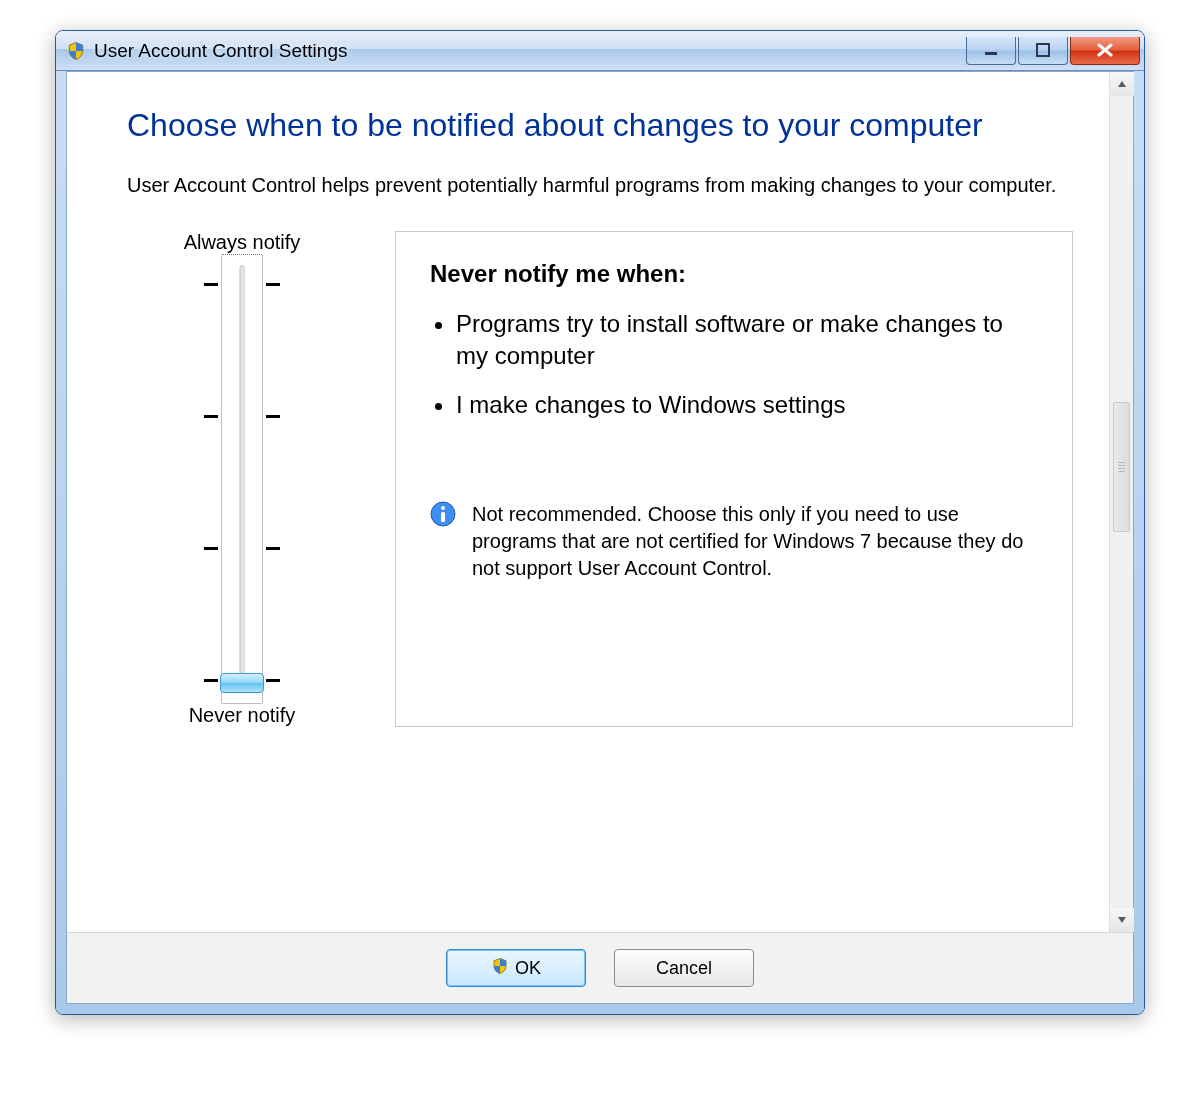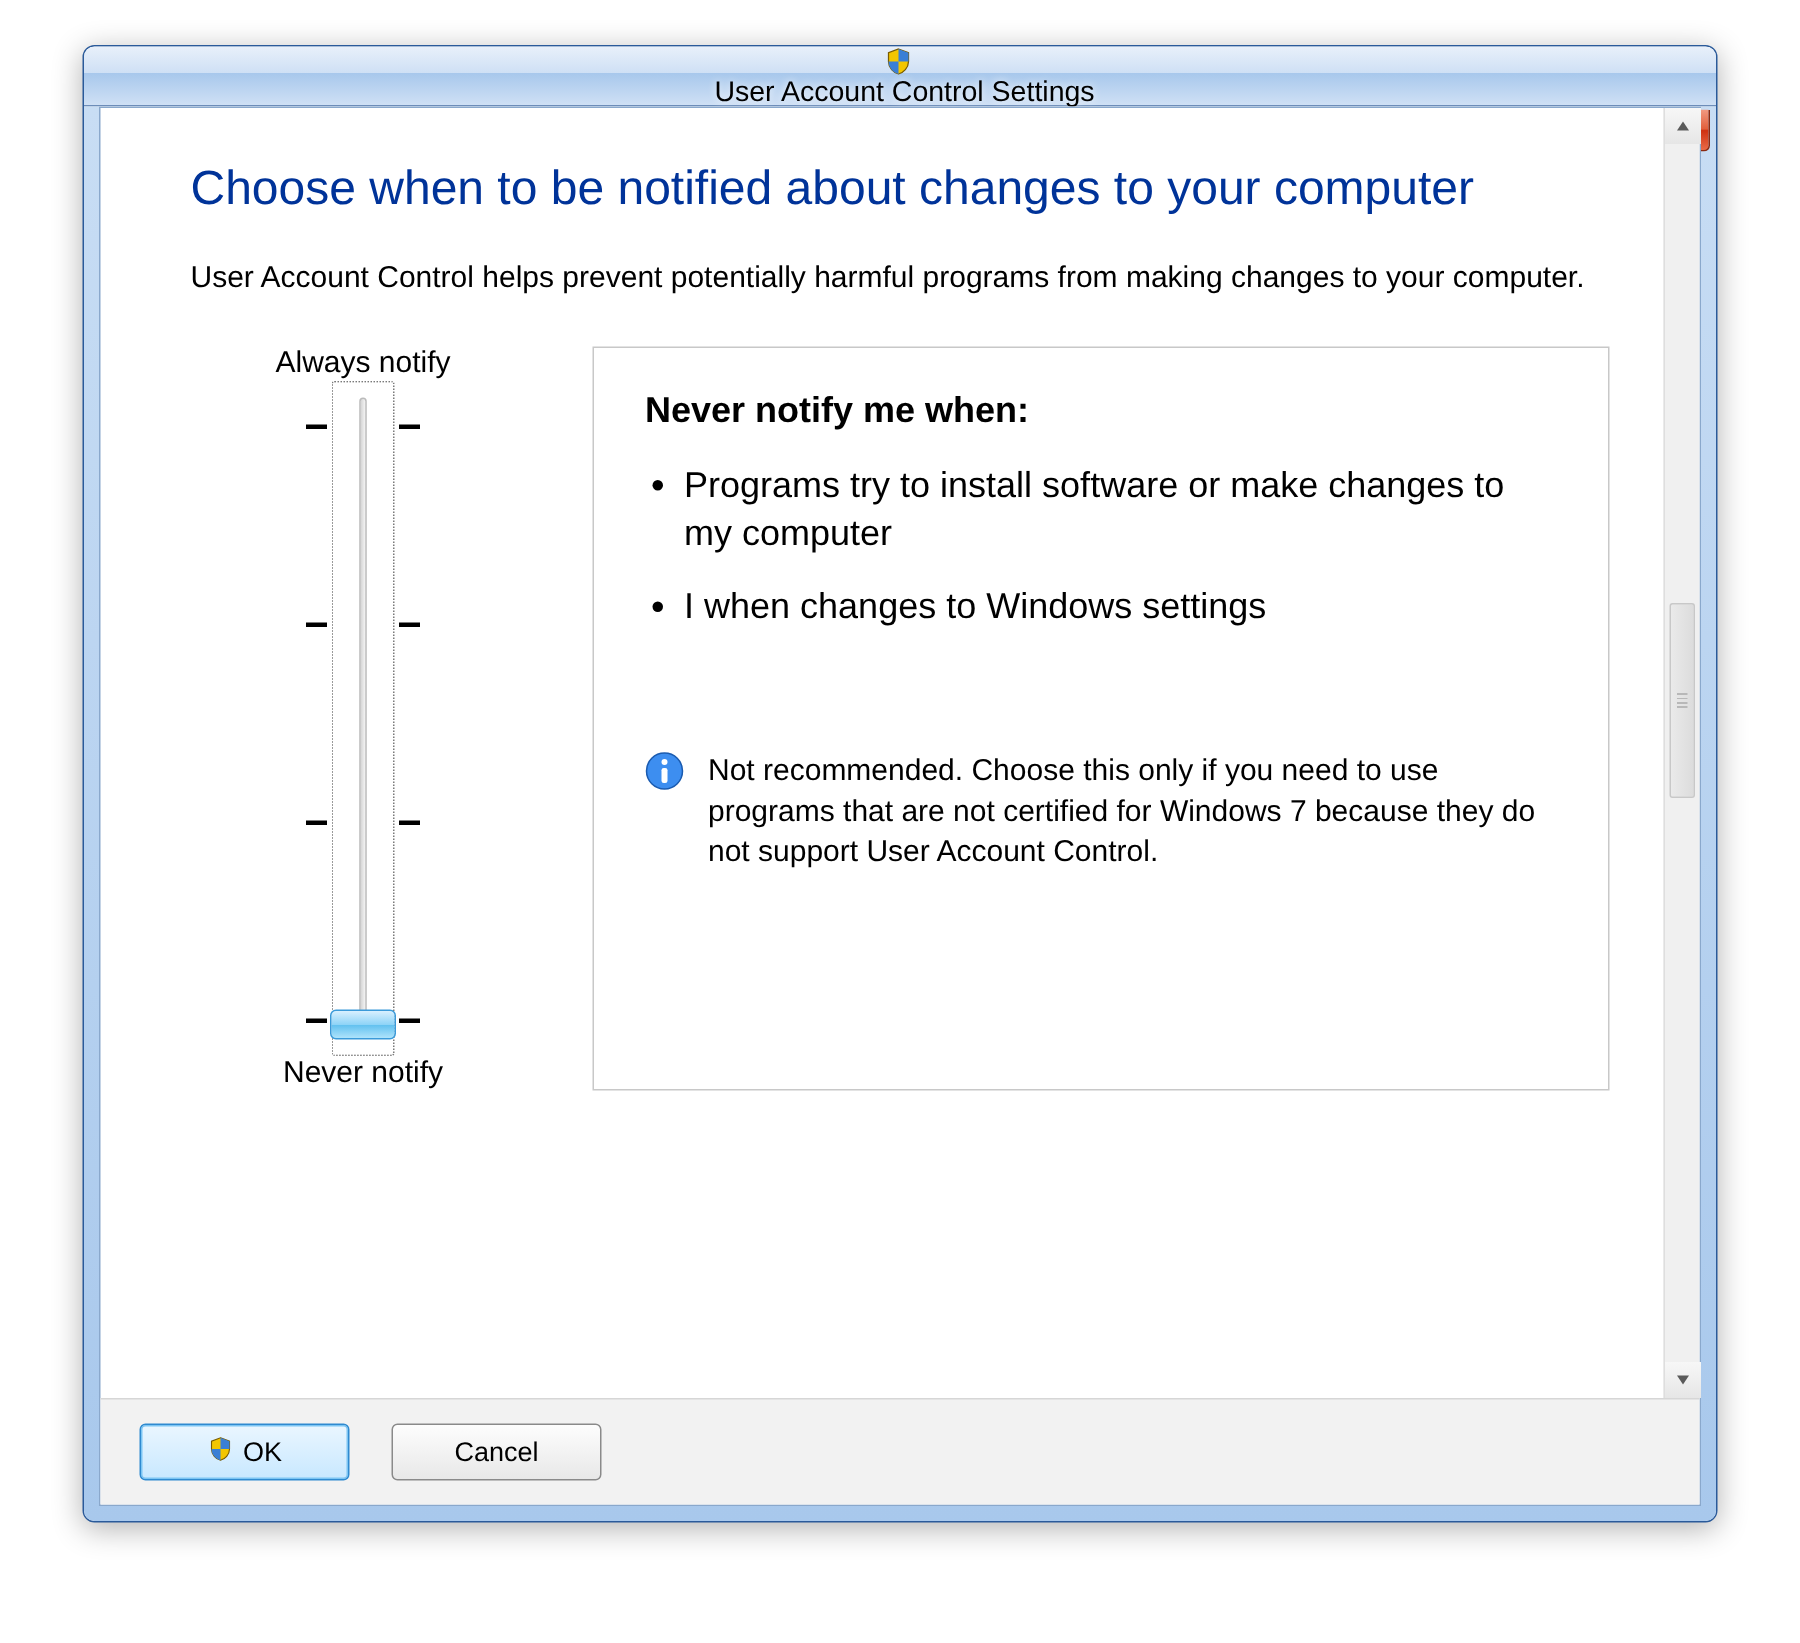--- a/index.html
+++ b/index.html
@@ -20,21 +20,20 @@
     box-shadow: 0 4px 20px rgba(0,0,0,0.3);
     background: #fff;
   }
   .titlebar {
     display: flex;
     align-items: center;
     height: 40px;
     background: linear-gradient(to bottom, #e8f0fa 0%, #cfe0f5 45%, #a8c8ec 46%, #cfe0f5 100%);
     border-bottom: 1px solid #6d8db9;
     padding: 0 4px 0 10px;
-    flex-direction: column;
   }
   .titlebar .shield {
     width: 20px; height: 20px; margin-right: 8px;
     flex-shrink: 0;
   }
   .titlebar .title {
     flex: 1;
     font-size: 19px;
     color: #000;
     text-shadow: 0 0 6px #fff;
@@ -202,21 +201,21 @@
     position: absolute;
     left: 4px; right: 4px; top: 50%; transform: translateY(-50%);
     height: 10px;
     background: repeating-linear-gradient(to bottom, #b8b8b8 0 1px, transparent 1px 3px);
   }
   .footer {
     border-top: 1px solid #d6d6d6;
     background: #f2f2f2;
     padding: 16px 26px;
     display: flex;
-    justify-content: flex-start;
+    justify-content: center;
     gap: 28px;
   }
   .btn {
     min-width: 140px;
     height: 38px;
     border: 1px solid #8a8a8a;
     border-radius: 4px;
     background: linear-gradient(#fdfdfd,#e8e8e8);
     font-size: 18px;
     display: inline-flex;
@@ -293,21 +292,21 @@
               </div>
             </div>
 
             <div class="slider-label bottom">Never notify</div>
           </div>
 
           <div class="detail-box">
             <p class="detail-heading">Never notify me when:</p>
             <ul class="detail-list">
               <li>Programs try to install software or make changes to my computer</li>
-              <li>I when changes to Windows settings</li>
+              <li>I make changes to Windows settings</li>
             </ul>
             <div class="info-row">
               <span class="info-icon">
                 <svg viewBox="0 0 26 26" width="26" height="26">
                   <circle cx="13" cy="13" r="12" fill="#3d8ef0" stroke="#1a5bb0"></circle>
                   <circle cx="13" cy="7" r="2" fill="#fff"></circle>
                   <rect x="11" y="11" width="4" height="10" rx="1.5" fill="#fff"></rect>
                 </svg>
               </span>
               <div class="info-text">Not recommended. Choose this only if you need to use programs that are not certified for Windows 7 because they do not support User Account Control.</div>

